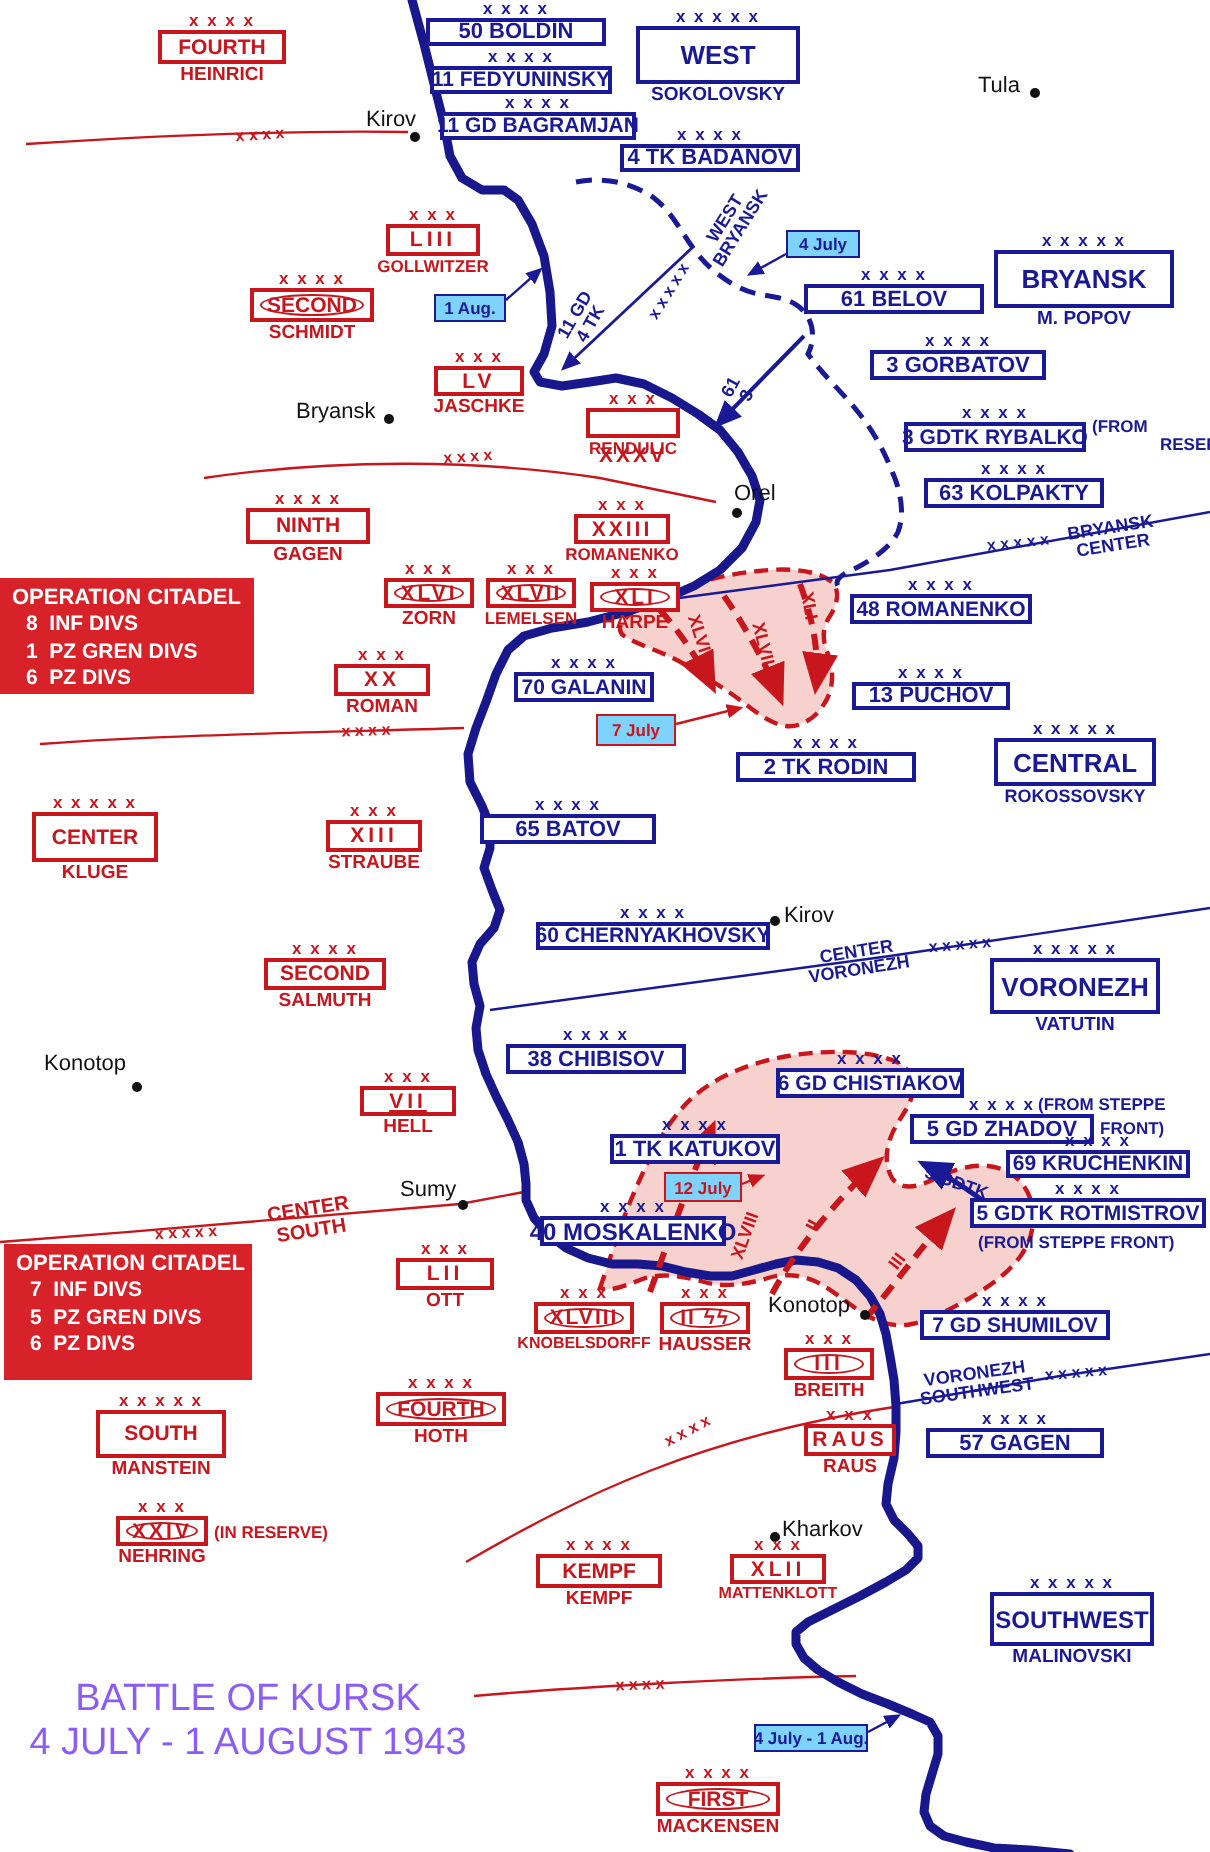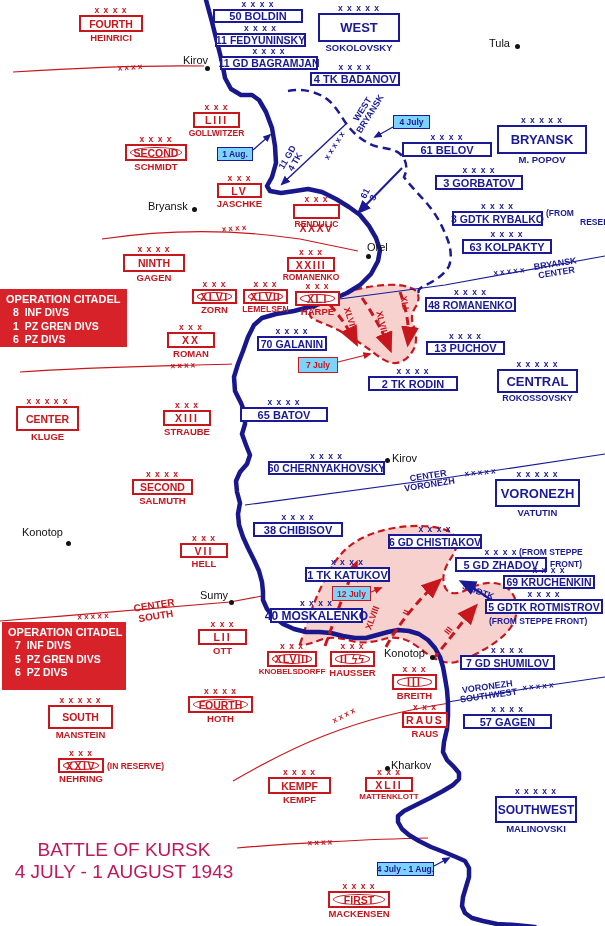--- a/index.html
+++ b/index.html
@@ -24,21 +24,21 @@
   .cdot{position:absolute;z-index:2;width:5px;height:5px;background:#111;border-radius:50%;}
   .rot{position:absolute;z-index:2;font-weight:bold;white-space:nowrap;text-align:center;line-height:1.05;}
   .dlab{position:absolute;z-index:4;box-sizing:border-box;border:1.5px solid currentColor;background:#7dd3fc;
         font-weight:bold;font-size:8.5px;display:flex;align-items:center;justify-content:center;white-space:nowrap;}
   .ann{position:absolute;z-index:3;font-weight:bold;font-size:8.5px;white-space:nowrap;}
   .cit{position:absolute;z-index:5;background:#d8222a;color:#fff;box-sizing:border-box;
        padding:4px 6px;font-weight:bold;}
   .cit-title{font-size:11px;line-height:13px;white-space:pre;}
   .cit-line{font-size:10.5px;line-height:13.5px;white-space:pre;padding-left:7px;}
   .map-title{position:absolute;z-index:2;left:8px;top:839px;width:232px;text-align:center;
-             font-size:19px;line-height:21.5px;color:#be185d;}
+             font-size:19px;line-height:21.5px;color:#8b5cf6;}
 </style>
 </head>
 <body>
 
 <div class="map" id="map">
 
   <svg width="605" height="926" viewBox="0 0 605 926">
     <defs>
       <marker id="ab" markerWidth="8" markerHeight="8" refX="5.5" refY="3" orient="auto">
         <path d="M0,0 L7,3 L0,6 Z" fill="#1a1a96"></path>

